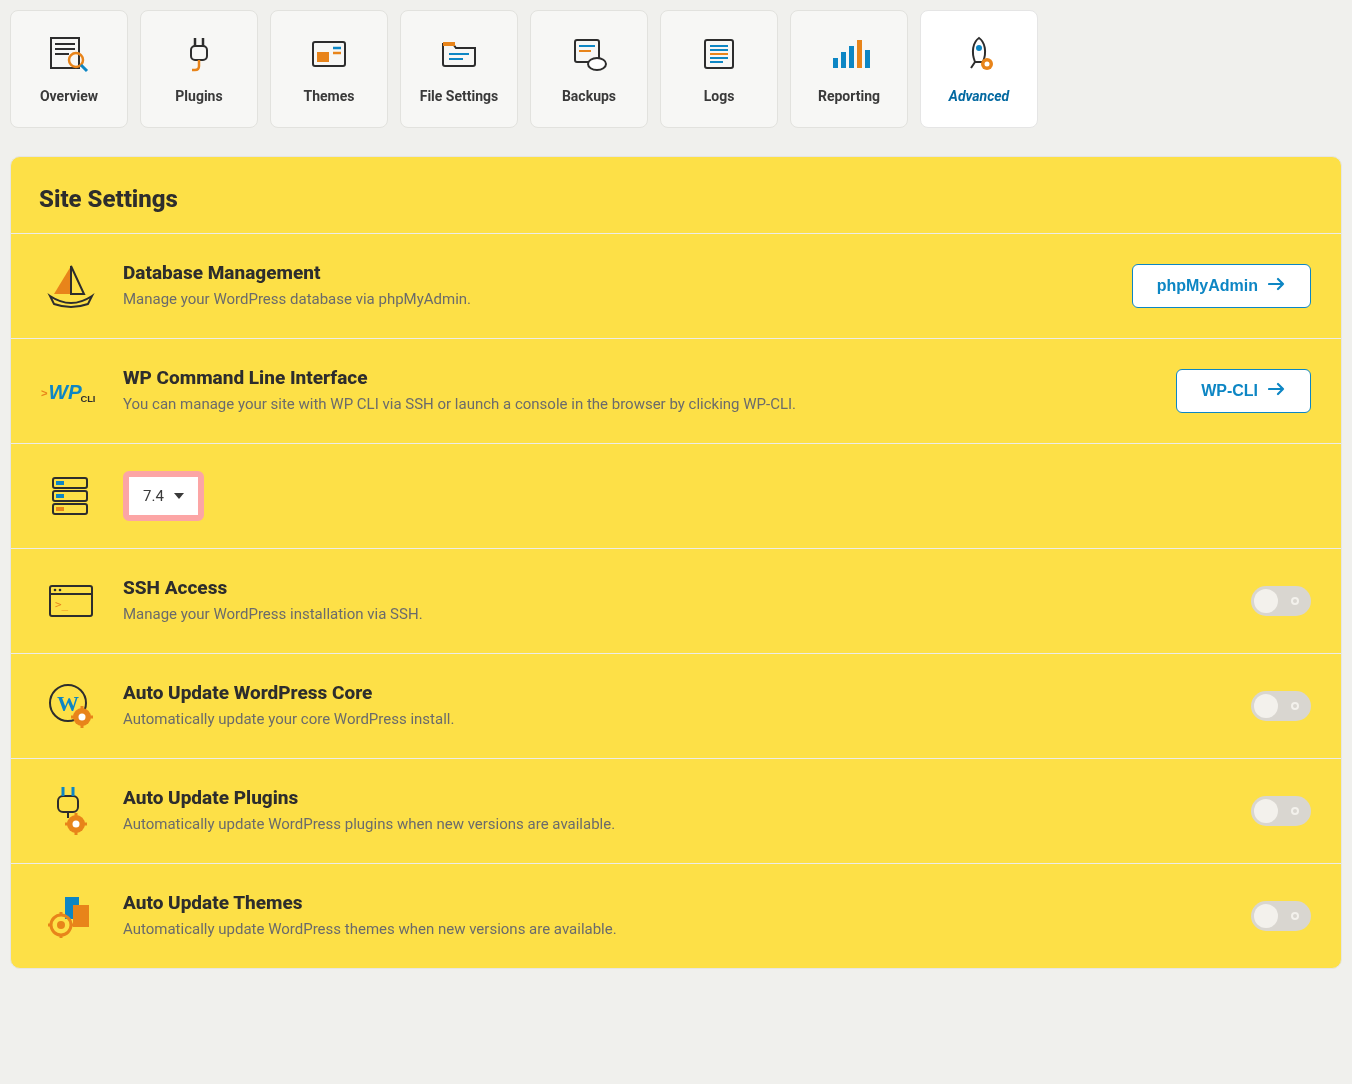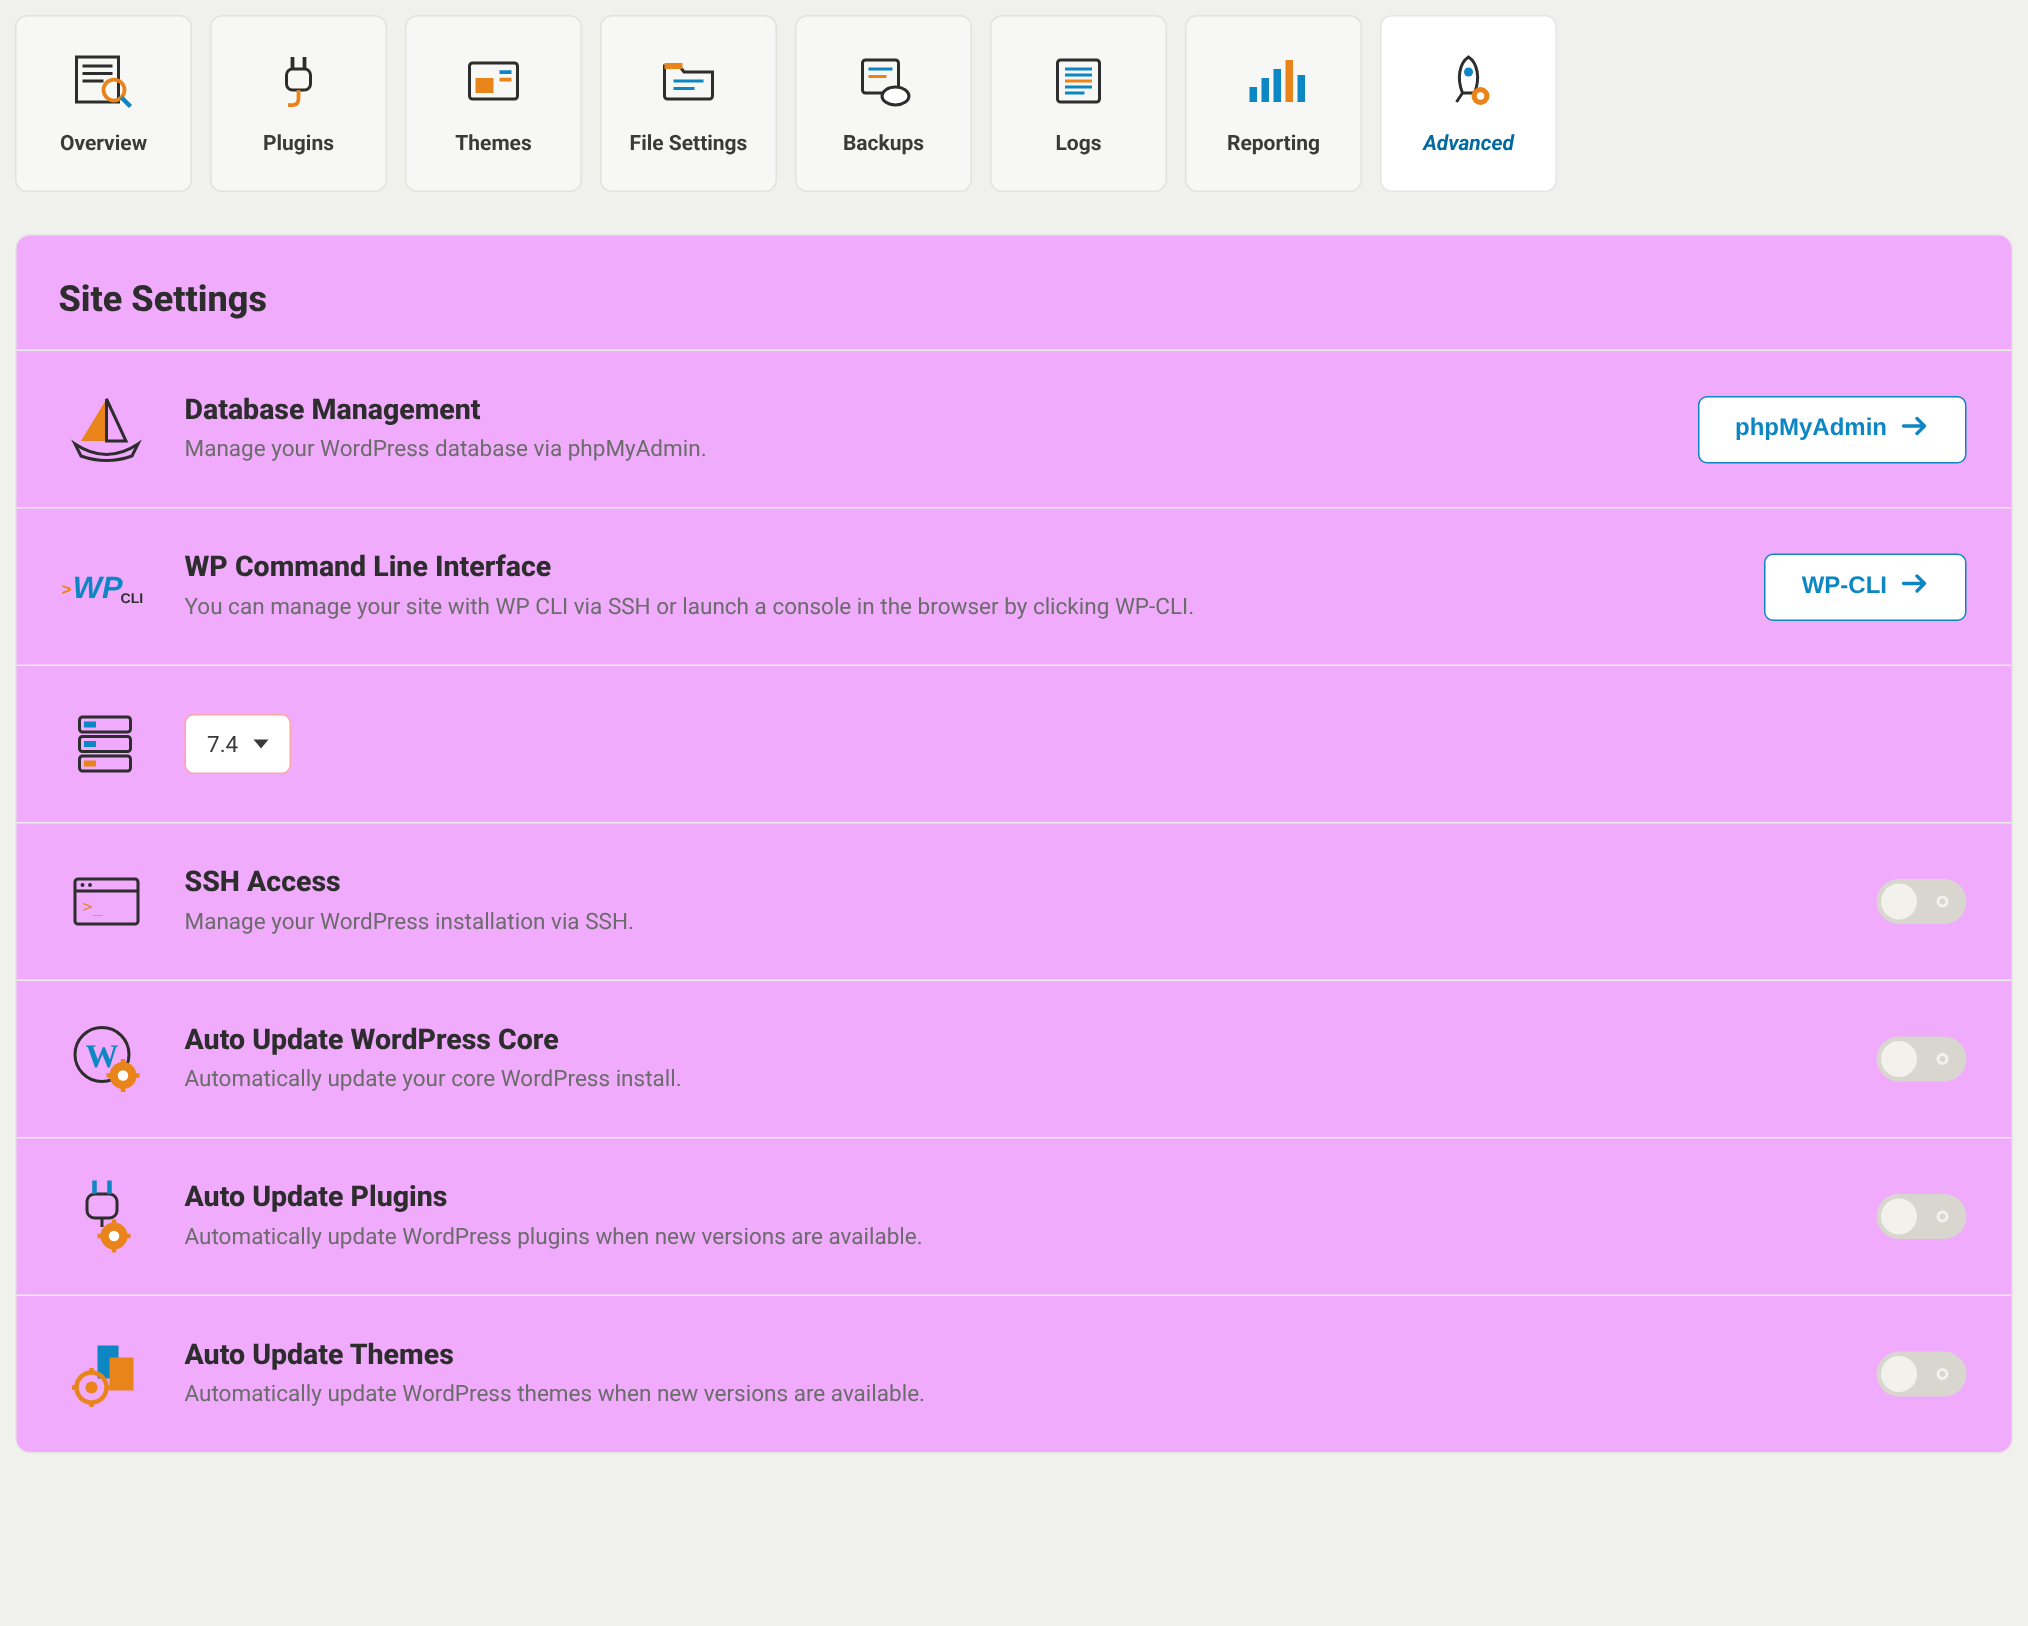--- a/index.html
+++ b/index.html
@@ -34,21 +34,21 @@
 .tab-card.active .tab-label { color: #0369a1; font-style: italic; }
 .tab-label {
   font-size: 14px;
   font-weight: 700;
   color: #3a3a3a;
 }
 .tab-icon { width: 44px; height: 40px; display:flex; align-items:center; justify-content:center; }
 
 .panel {
   margin: 28px 10px 10px 10px;
-  background: #f0abfc;
+  background: #fde047;
   border: 1px solid #e6e6e3;
   border-radius: 10px;
 }
 .panel-title {
   font-size: 24px;
   font-weight: 800;
   color: #2d2d2d;
   padding: 28px 28px 20px 28px;
 }
 .row {
@@ -87,21 +87,21 @@
   font-weight: 700;
   display: inline-flex;
   align-items: flex-start;
   gap: 10px;
   cursor: pointer;
 }
 .arrow-right {
   display:inline-block;
 }
 .select-box {
-  border: 1px solid #fca5a5;
+  border: 6px solid #fca5a5;
   border-radius: 6px;
   padding: 10px 14px;
   font-size: 15px;
   color: #3a3a3a;
   display: inline-flex;
   align-items: center;
   gap: 10px;
   cursor: pointer;
   background:#fff;
 }

